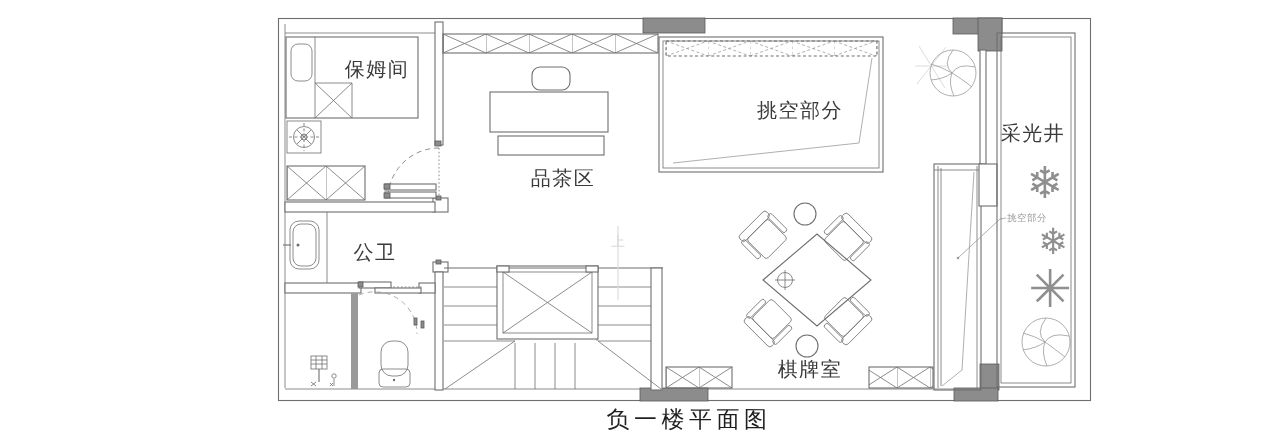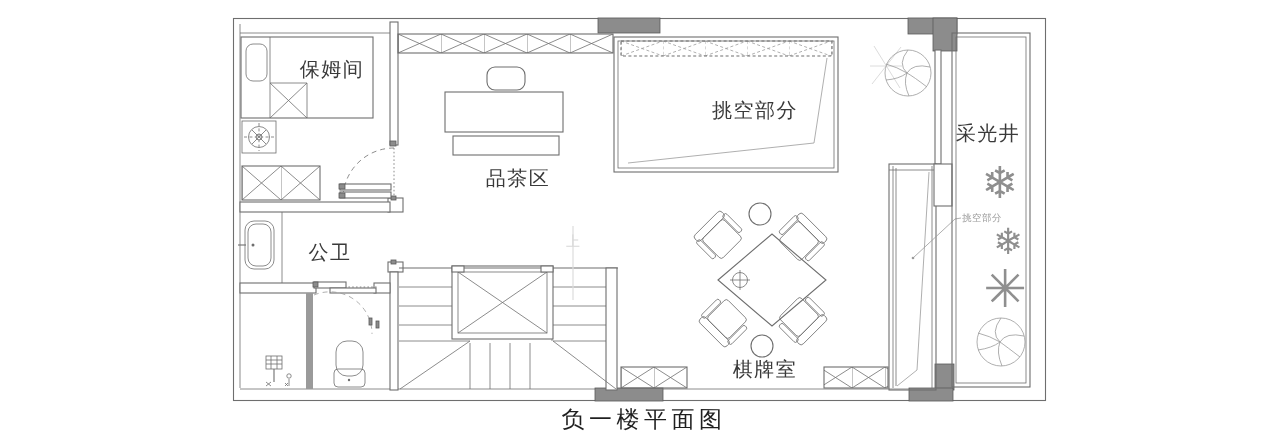--- a/index.html
+++ b/index.html
@@ -1,20 +1,20 @@
 <!DOCTYPE html>
 <html style="--line: #6e6e6e; --line_light: #9a9a9a; --wall: #8c8c8c; --divider: #9a9a9a; --label: #3a3a3a; --note: #9a9a9a; --faint: #dcdcdc; --caption: #1f1f1f; --bg: #ffffff;"><head>
 <meta charset="utf-8">
 <style>
   :root{
     --line:#6e6e6e; --line_light:#9a9a9a; --wall:#8c8c8c; --divider:#9a9a9a;
     --label:#3a3a3a; --note:#9a9a9a; --faint:#dcdcdc; --caption:#1f1f1f; --bg:#ffffff;
   }
   html,body{margin:0;padding:0;background:var(--bg);}
-  #stage{position:relative;width:1083px;height:441px;background:var(--bg);overflow:hidden;}
+  #stage{position:relative;width:1083px;height:441px;background:var(--bg);overflow:hidden;margin-left:45px;}
   svg{position:absolute;left:0;top:0;}
   .ln{fill:none;stroke:var(--line);stroke-width:1.1;}
   .thin{stroke-width:.8;}
   .lt{stroke:var(--line_light);}
   .lnw{fill:#fff;stroke:var(--line);stroke-width:1.1;}
   .wall{fill:var(--wall);stroke:#5a5a5a;stroke-width:.8;}
   .divider{fill:var(--divider);stroke:none;}
   .dash{stroke-dasharray:5 4;}
   .dash2{stroke-dasharray:3 2.4;}
   .dots{stroke-dasharray:1.6 2.2;}

